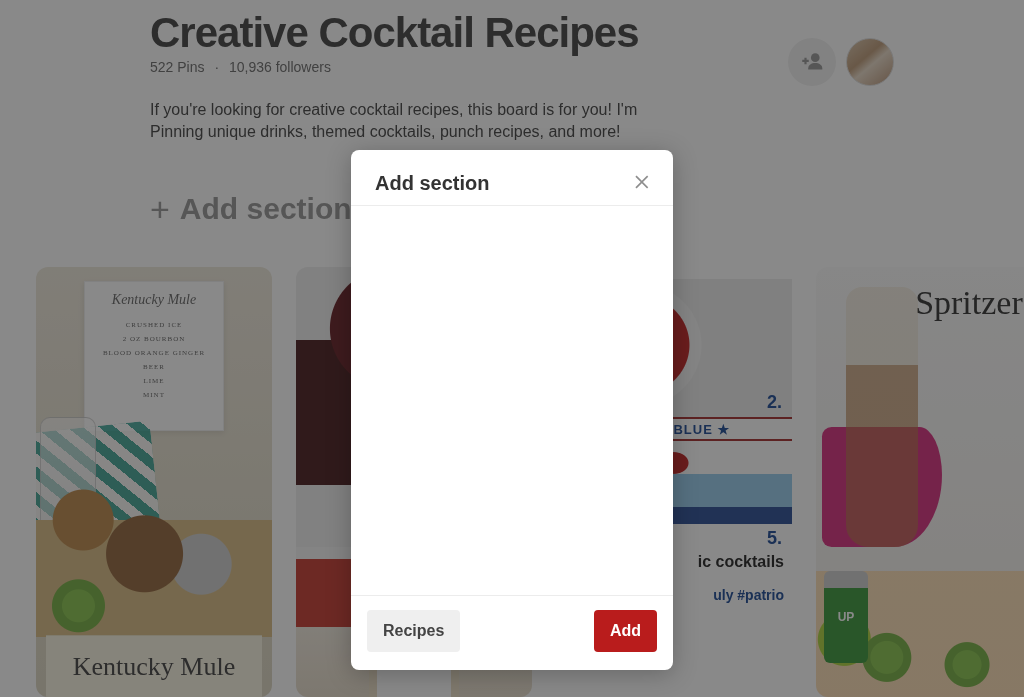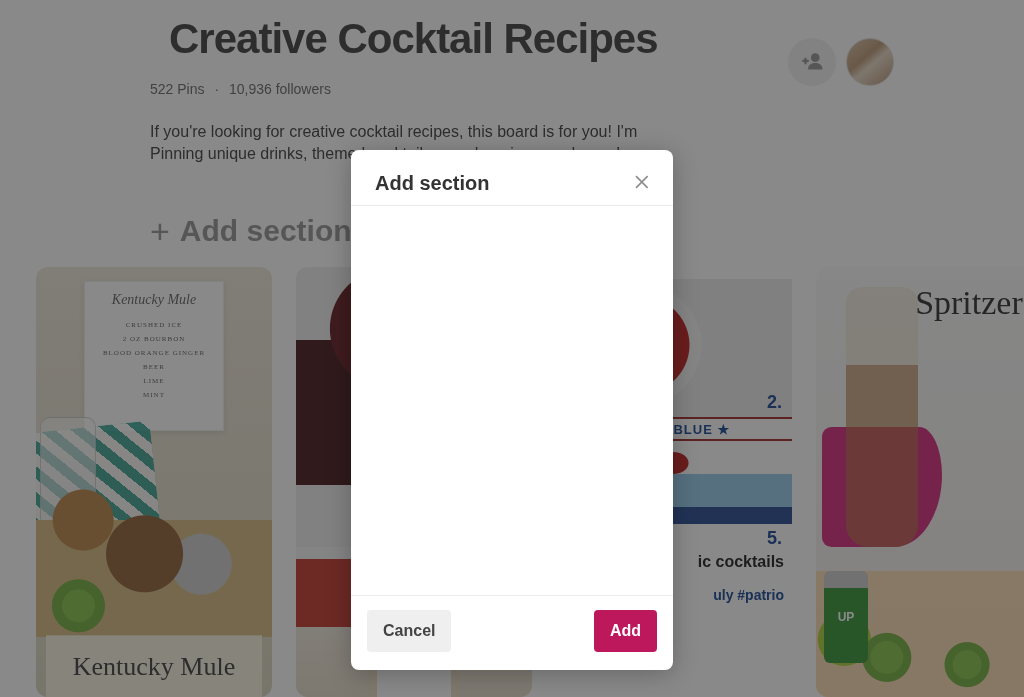--- a/index.html
+++ b/index.html
@@ -12,25 +12,24 @@
   }
   .header {
     padding: 0 40px 0 150px;
     position: relative;
   }
   .board-title {
     font-size: 42px;
     font-weight: 800;
     color: #333;
     letter-spacing: -1px;
-    padding-top: 15px;
-    margin-left: 19px;
+    padding-top: 9px;
   }
   .stats {
-    margin-top: 18px;
+    margin-top: 2px;
     color: #5f5f5f;
     font-size: 14px;
   }
   .stats .dot { margin: 0 6px; }
   .desc {
     margin-top: 24px;
     font-size: 16px;
     color: #333;
     max-width: 520px;
     line-height: 1.35;
@@ -306,21 +305,21 @@
   }
   .btn {
     padding: 12px 16px;
     border-radius: 4px;
     font-size: 16px;
     font-weight: 700;
     border: none;
     cursor: pointer;
   }
   .btn-cancel { background: #efefef; color: #444; }
-  .btn-add { background: #be185d; color: #fff; }
+  .btn-add { background: #b91c1c; color: #fff; }
 
 </style>
 </head>
 <body>
 
 <div class="page">
   <div class="header">
     <h1 class="board-title">Creative Cocktail Recipes</h1>
     <div class="stats">
       <span>522</span>
@@ -408,16 +407,16 @@
   <div class="modal-head">
     <div class="modal-title">Add section</div>
     <div class="modal-close">
       <svg viewBox="0 0 24 24">
         <path d="M18.3 5.71 12 12l6.3 6.29-1.41 1.42L10.59 13.4l-6.3 6.3L2.88 18.3 9.17 12 2.88 5.71 4.29 4.29l6.3 6.3 6.3-6.3z" fill="#8e8e8e"></path>
       </svg>
     </div>
   </div>
   <div class="modal-body"></div>
   <div class="modal-foot">
-    <button class="btn btn-cancel">Cancel</button>
+    <button class="btn btn-cancel">Recipes</button>
     <button class="btn btn-add">Add</button>
   </div>
 </div>
 
 </body></html>

